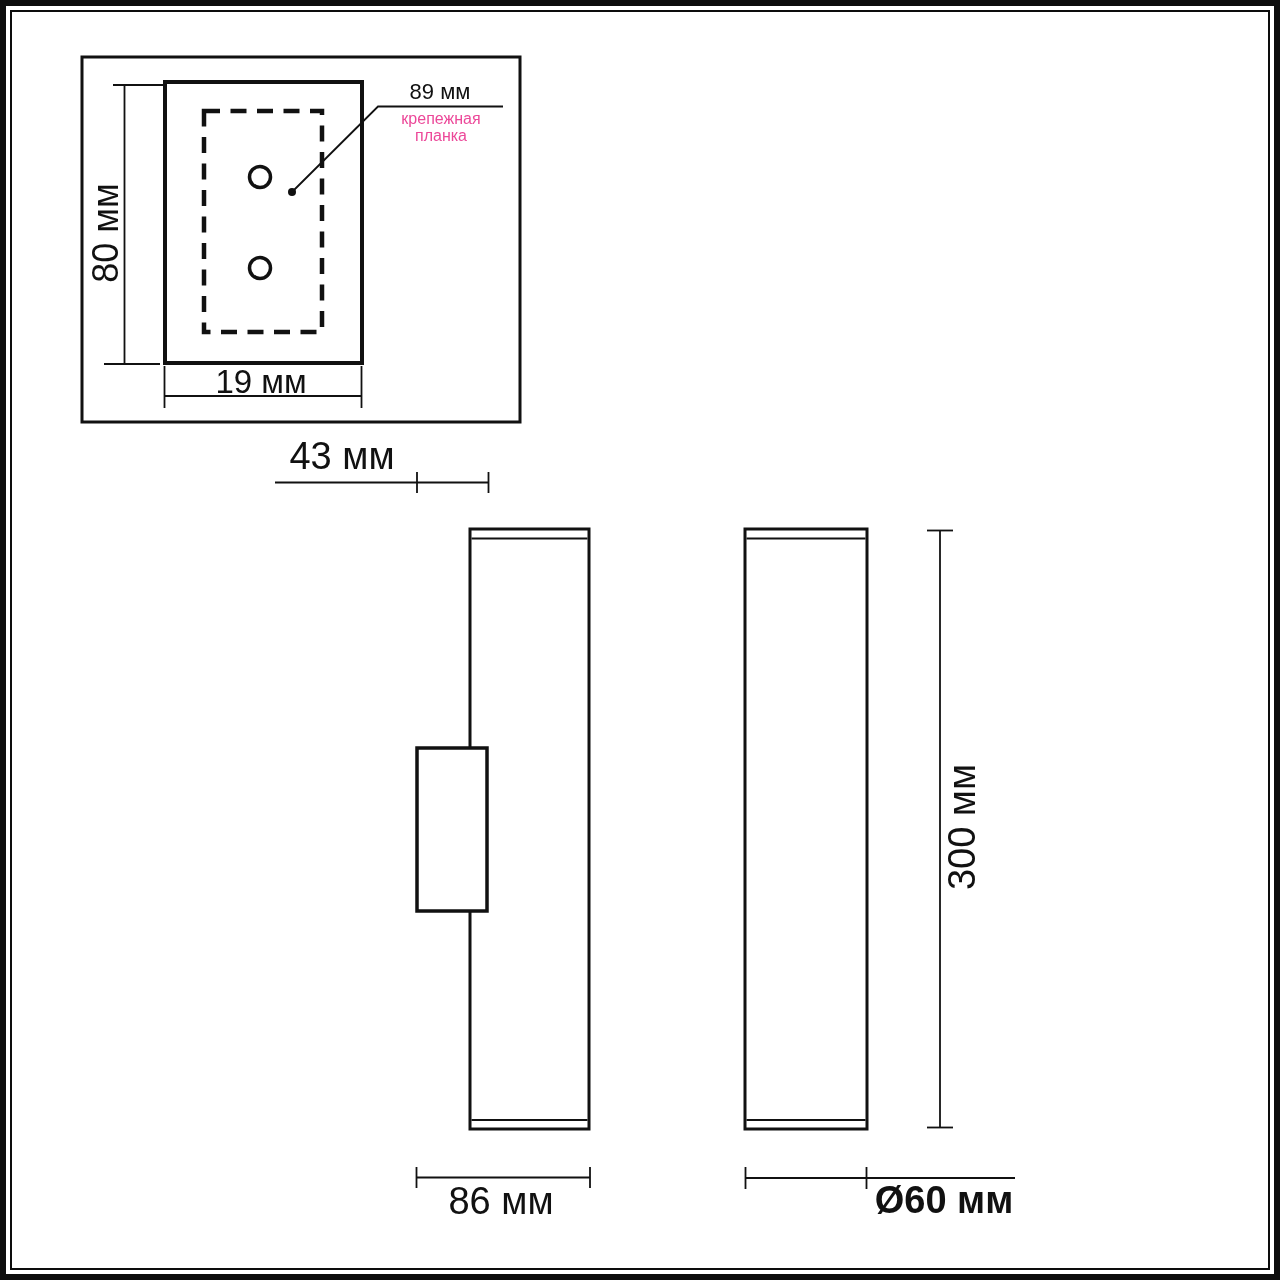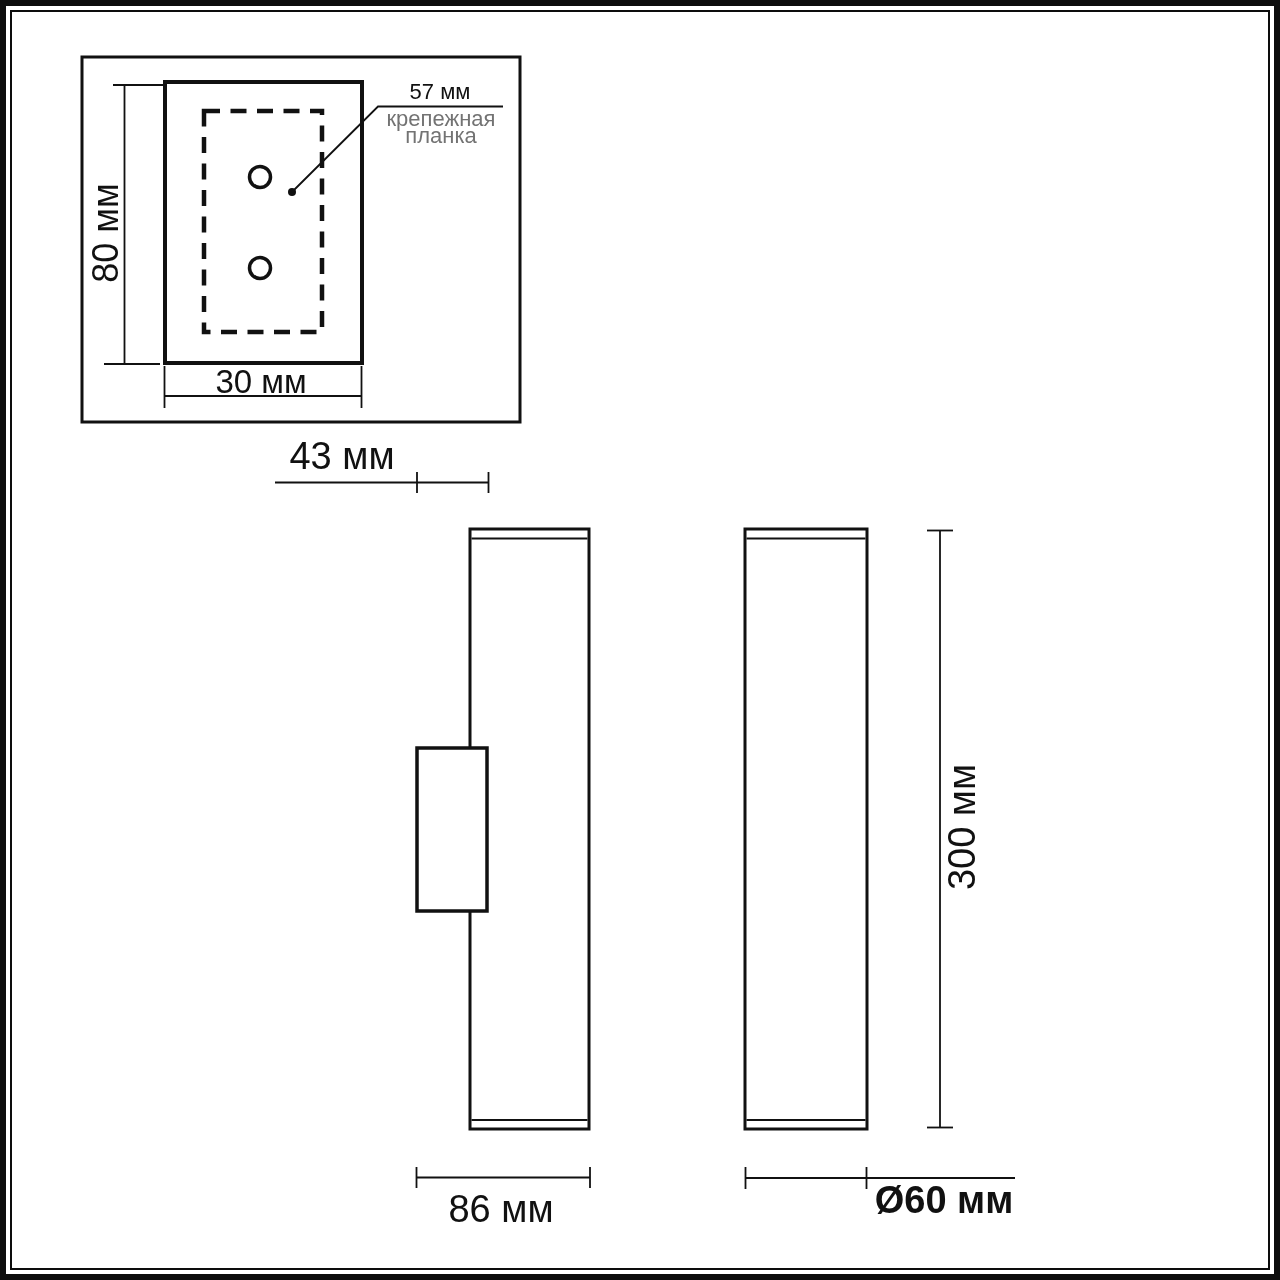--- a/index.html
+++ b/index.html
@@ -50,23 +50,23 @@
     transform: translate(-50%, -50%) rotate(-90deg);
   }
   .dim-big  { font-size: 38px; }
   .dim-mid  { font-size: 36px; }
   .dim-sm   { font-size: 33px; }
   .dim-note { font-size: 22px; }
   .note-block {
     position: absolute;
     text-align: center;
     transform: translate(-50%, 0);
-    font-size: 22px;
+    font-size: 16px;
     line-height: 16.5px;
-    color: #737373;
+    color: #ec4899;
   }
 </style>
 </head>
 <body>
 
 <div class="canvas">
 
   <svg class="linework" viewBox="0 0 1280 1280">
 
     <g>
@@ -129,32 +129,32 @@
       <g stroke="#111" stroke-width="1.8">
         <line x1="745" y1="1178" x2="1015" y2="1178"></line>
         <line x1="745.5" y1="1167" x2="745.5" y2="1189"></line>
         <line x1="866.5" y1="1167" x2="866.5" y2="1189"></line>
       </g>
     </g>
   </svg>
 
   <div class="lbl rot dim-mid" style="left:106px; top:233px;">80 мм</div>
 
-  <div class="lbl dim-sm" style="left:261px; top:382px;">30 мм</div>
+  <div class="lbl dim-sm" style="left:261px; top:382px;">19 мм</div>
 
-  <div class="lbl dim-note" style="left:440px; top:92px;">57 мм</div>
+  <div class="lbl dim-note" style="left:440px; top:92px;">89 мм</div>
 
   <div class="note-block" style="left:441px; top:111px;">
     <div>крепежная</div>
     <div>планка</div>
   </div>
 
   <div class="lbl dim-big" style="left:342px; top:457px;">43 мм</div>
 
-  <div class="lbl dim-big" style="left:501px; top:1202px;margin-top:8px;">86 мм</div>
+  <div class="lbl dim-big" style="left:501px; top:1202px;">86 мм</div>
 
   <div class="lbl rot dim-big" style="left:963px; top:827px;">300 мм</div>
 
   <div class="lbl dim-big" style="left:944px; top:1201px;font-weight:bold;">Ø60 мм</div>
 
   <div class="frame-inner"></div>
   <div class="frame-outer"></div>
 </div>
 
 </body></html>

